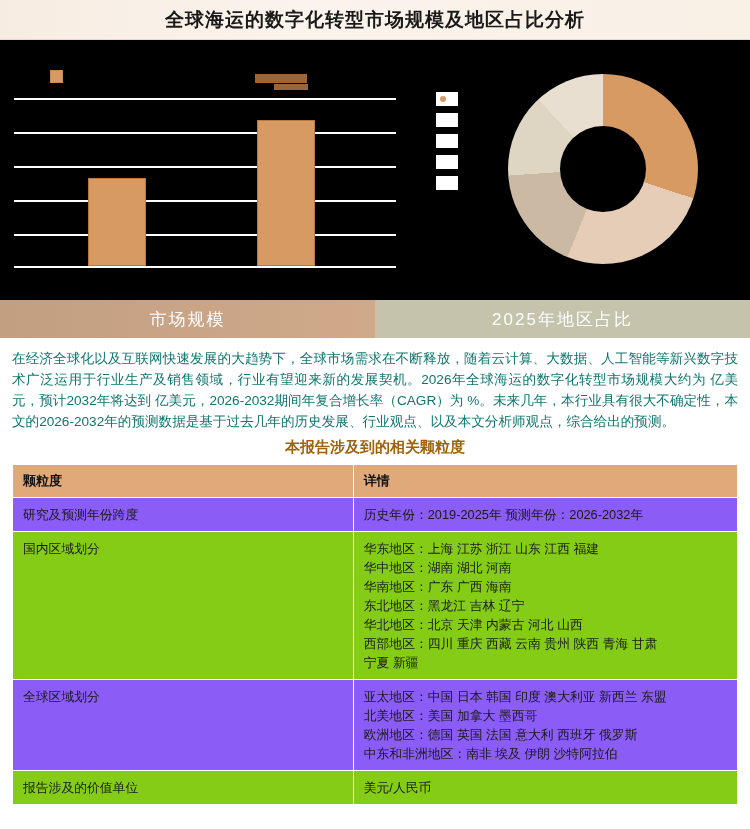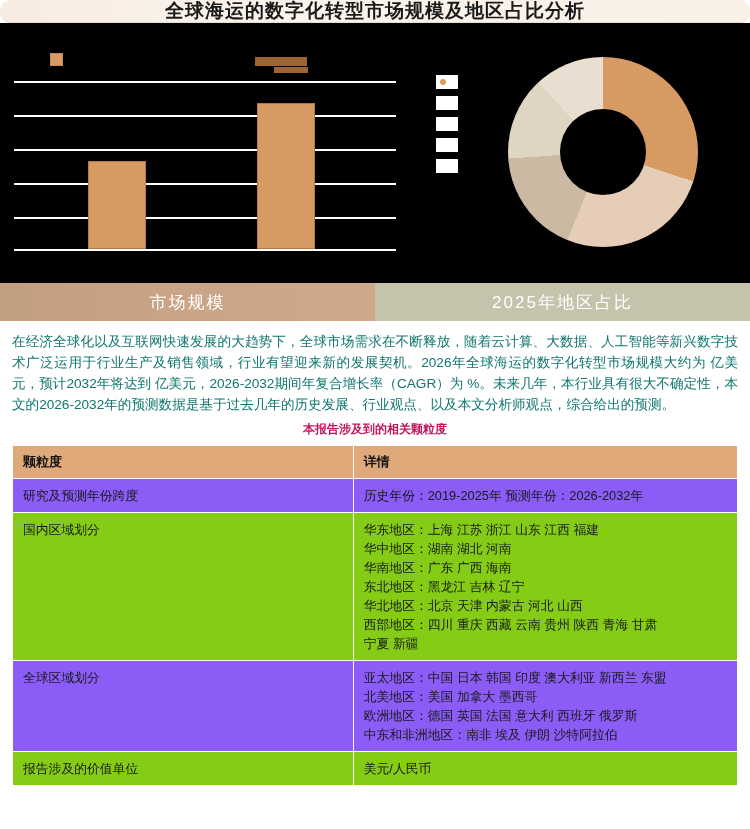--- a/index.html
+++ b/index.html
@@ -11,27 +11,26 @@
   .page {
     width: 750px;
     height: 829px;
     position: relative;
     overflow: hidden;
     background: #ffffff;
   }
 
   
   .header {
-    height: 23px;
+    height: 40px;
     background: linear-gradient(to right, #f7ece2 0%, #fbf4ec 40%, #f9f0e6 100%);
     display: flex;
     align-items: center;
     justify-content: center;
     border-bottom: 1px solid #e8d9c8;
-    border-radius: 17px;
   }
   .header-title {
     font-size: 19px;
     font-weight: bold;
     color: #1a1a1a;
     letter-spacing: 1px;
   }
 
   
   .charts {
@@ -160,23 +159,23 @@
   
   .body-text {
     padding: 10px 12px 4px 12px;
     font-size: 13.6px;
     line-height: 21px;
     color: #0f766e;
     text-align: justify;
   }
   .subtitle {
     text-align: center;
-    font-size: 12px;
+    font-size: 15px;
     font-weight: bold;
-    color: #be185d;
+    color: #a16207;
     margin: 2px 0 7px 0;
   }
 
   
   table.gran {
     width: 726px;
     margin: 0 12px;
     border-collapse: collapse;
     font-size: 12.8px;
     color: #1a1a1a;

